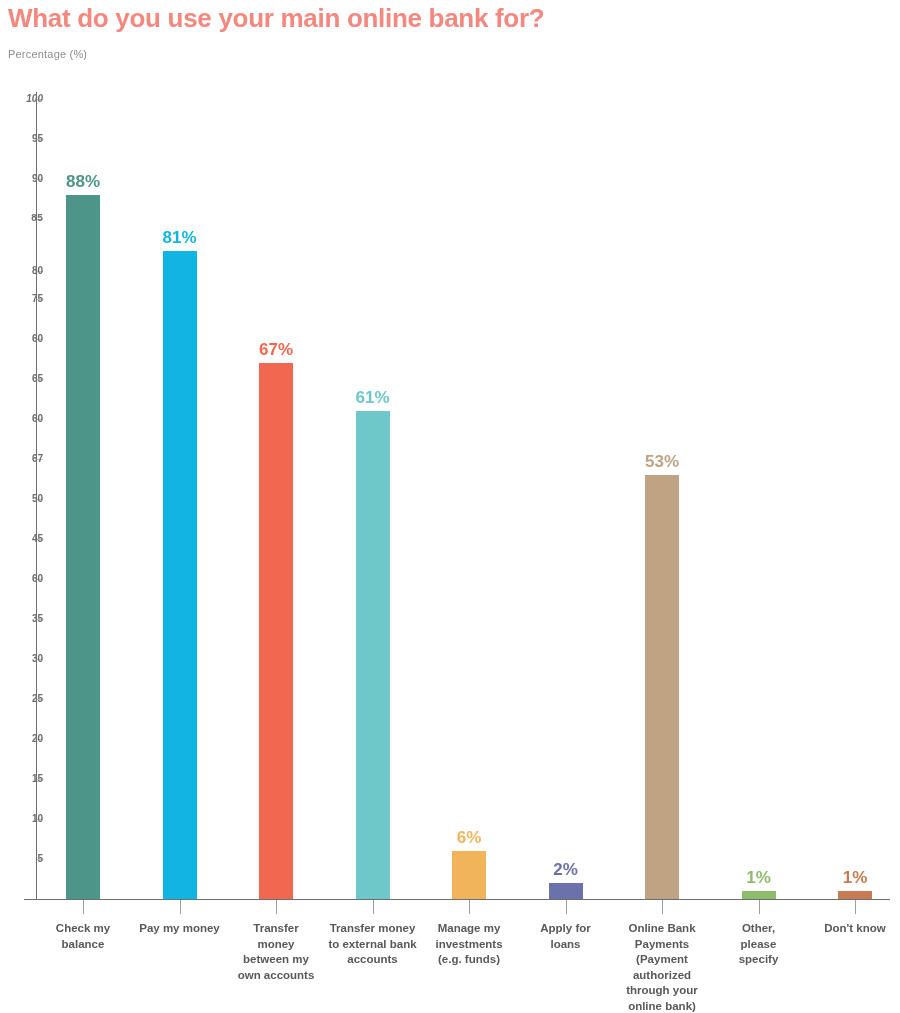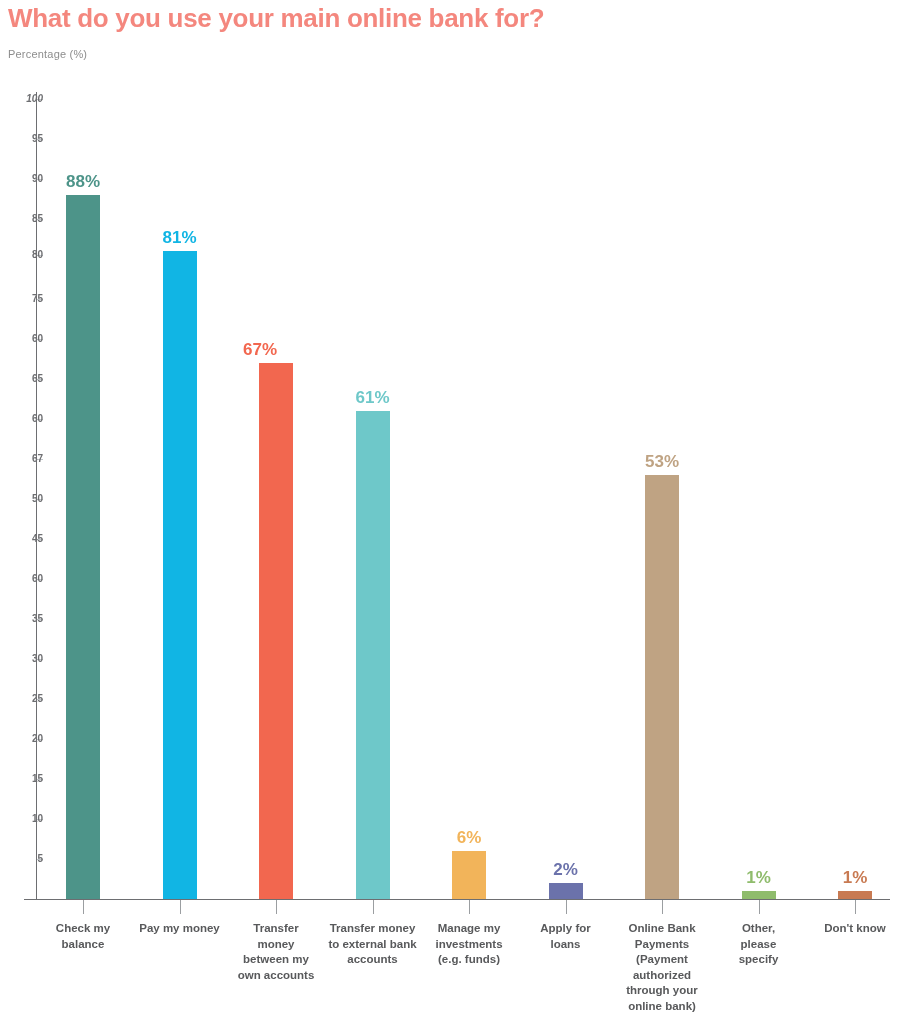--- a/index.html
+++ b/index.html
@@ -197,25 +197,25 @@
           <div class="y-tick-label">65</div>
         </div>
         <div class="y-tick-wrap" style="top: 339px;">
           <div class="y-tick"></div>
           <div class="y-tick-label">60</div>
         </div>
         <div class="y-tick-wrap" style="top: 299px;">
           <div class="y-tick"></div>
           <div class="y-tick-label">75</div>
         </div>
-        <div class="y-tick-wrap" style="top: 255px;">
+        <div class="y-tick-wrap" style="top: 271px;">
           <div class="y-tick"></div>
           <div class="y-tick-label">80</div>
         </div>
-        <div class="y-tick-wrap" style="top: 219px;">
+        <div class="y-tick-wrap" style="top: 219px; font-family: Liberation Mono, monospace;">
           <div class="y-tick"></div>
           <div class="y-tick-label">85</div>
         </div>
         <div class="y-tick-wrap" style="top: 179px;">
           <div class="y-tick"></div>
           <div class="y-tick-label">90</div>
         </div>
         <div class="y-tick-wrap" style="top: 139px;">
           <div class="y-tick"></div>
           <div class="y-tick-label">95</div>
@@ -235,21 +235,21 @@
         <div class="x-tick" style="left: 662px;"></div>
         <div class="x-tick" style="left: 758.5px;"></div>
         <div class="x-tick" style="left: 855px;"></div>
       </div>
     <div id="bars">
         <div class="bar" title="88%" style="left: 66px; width: 34px; height: 704px; background: rgb(77, 148, 137);"></div>
         <div class="bar-value" style="left: 33px; width: 100px; top: 195px; color: rgb(77, 148, 137);">88%</div>
         <div class="bar" title="81%" style="left: 162.5px; width: 34px; height: 648px; background: rgb(17, 181, 228);"></div>
         <div class="bar-value" style="left: 129.5px; width: 100px; top: 251px; color: rgb(17, 181, 228);">81%</div>
         <div class="bar" title="67%" style="left: 259px; width: 34px; height: 536px; background: rgb(242, 103, 79);"></div>
-        <div class="bar-value" style="left: 210px; width: 100px; top: 363px; color: rgb(242, 103, 79);">67%</div>
+        <div class="bar-value" style="left: 226px; width: 100px; top: 363px; color: rgb(242, 103, 79);">67%</div>
         <div class="bar" title="61%" style="left: 355.5px; width: 34px; height: 488px; background: rgb(110, 200, 201);"></div>
         <div class="bar-value" style="left: 322.5px; width: 100px; top: 411px; color: rgb(110, 200, 201); text-align: center;">61%</div>
         <div class="bar" title="6%" style="left: 452px; width: 34px; height: 48px; background: rgb(242, 180, 90);"></div>
         <div class="bar-value" style="left: 419px; width: 100px; top: 851px; color: rgb(242, 180, 90);">6%</div>
         <div class="bar" title="2%" style="left: 548.5px; width: 34px; height: 16px; background: rgb(107, 114, 171);"></div>
         <div class="bar-value" style="left: 515.5px; width: 100px; top: 883px; color: rgb(107, 114, 171);">2%</div>
         <div class="bar" title="53%" style="left: 645px; width: 34px; height: 424px; background: rgb(191, 163, 131);"></div>
         <div class="bar-value" style="left: 612px; width: 100px; top: 475px; color: rgb(191, 163, 131);">53%</div>
         <div class="bar" title="1%" style="left: 741.5px; width: 34px; height: 8px; background: rgb(143, 188, 108);"></div>
         <div class="bar-value" style="left: 708.5px; width: 100px; top: 891px; color: rgb(143, 188, 108);">1%</div>

